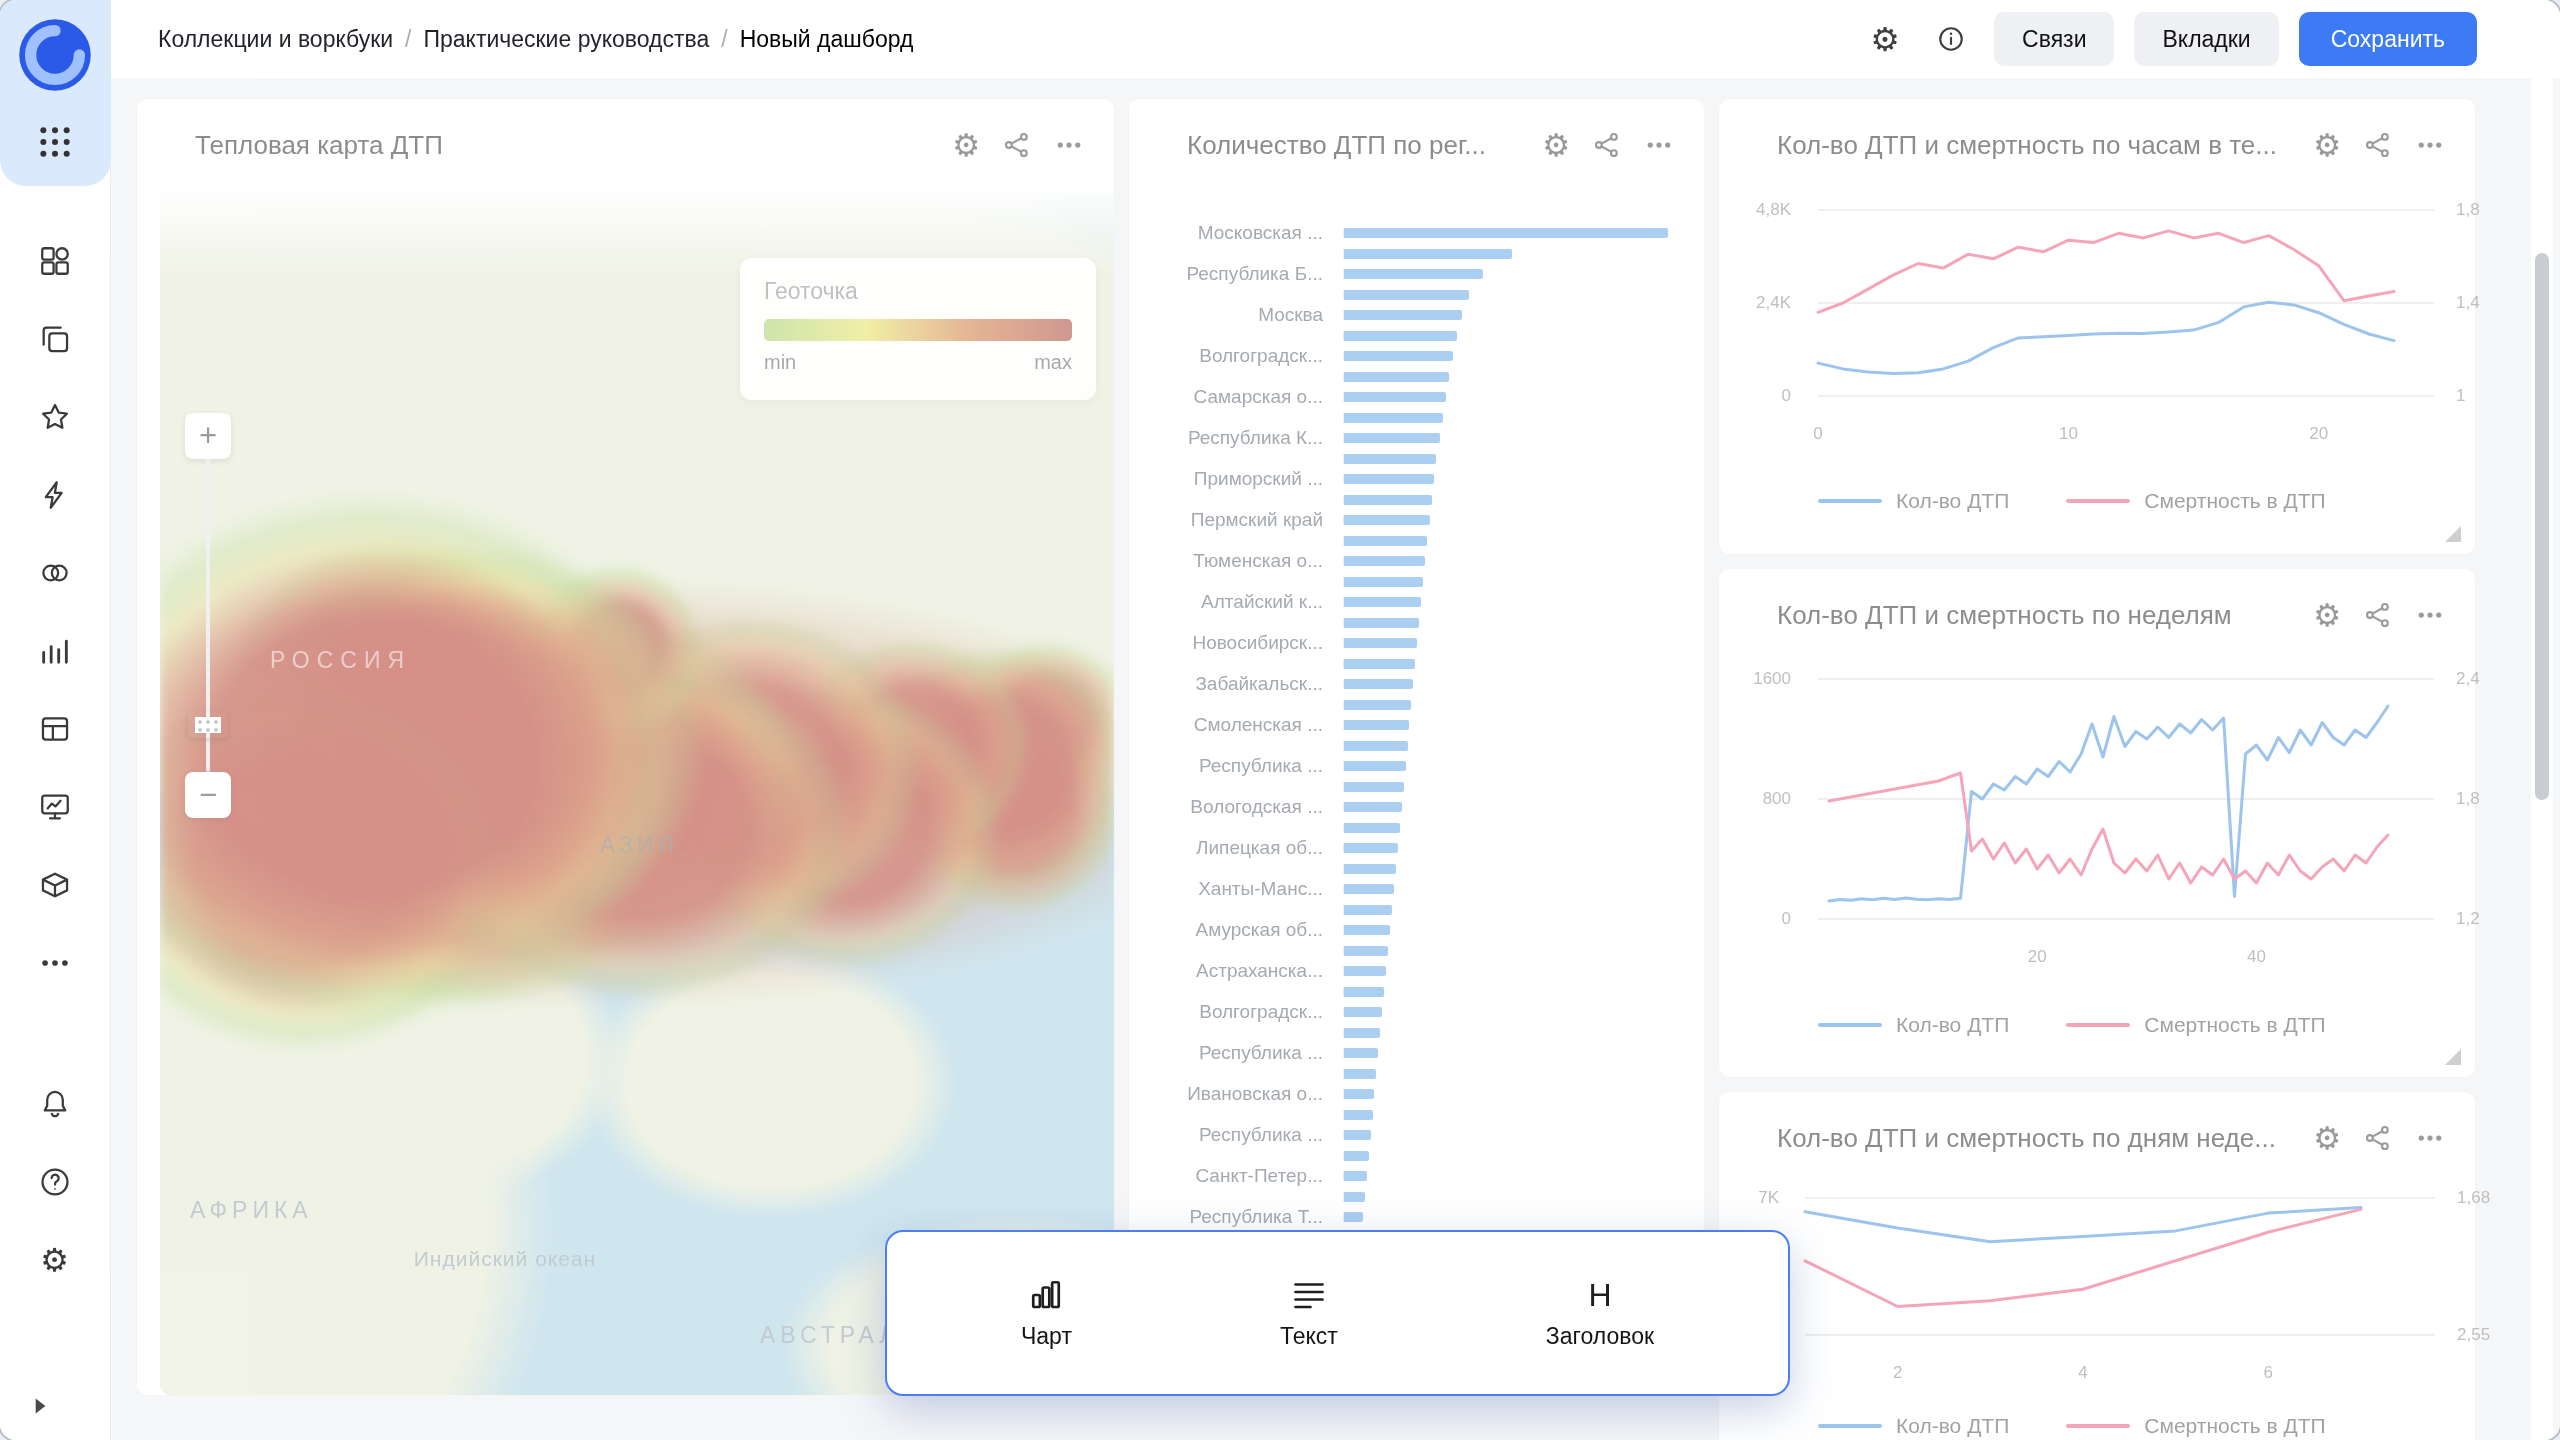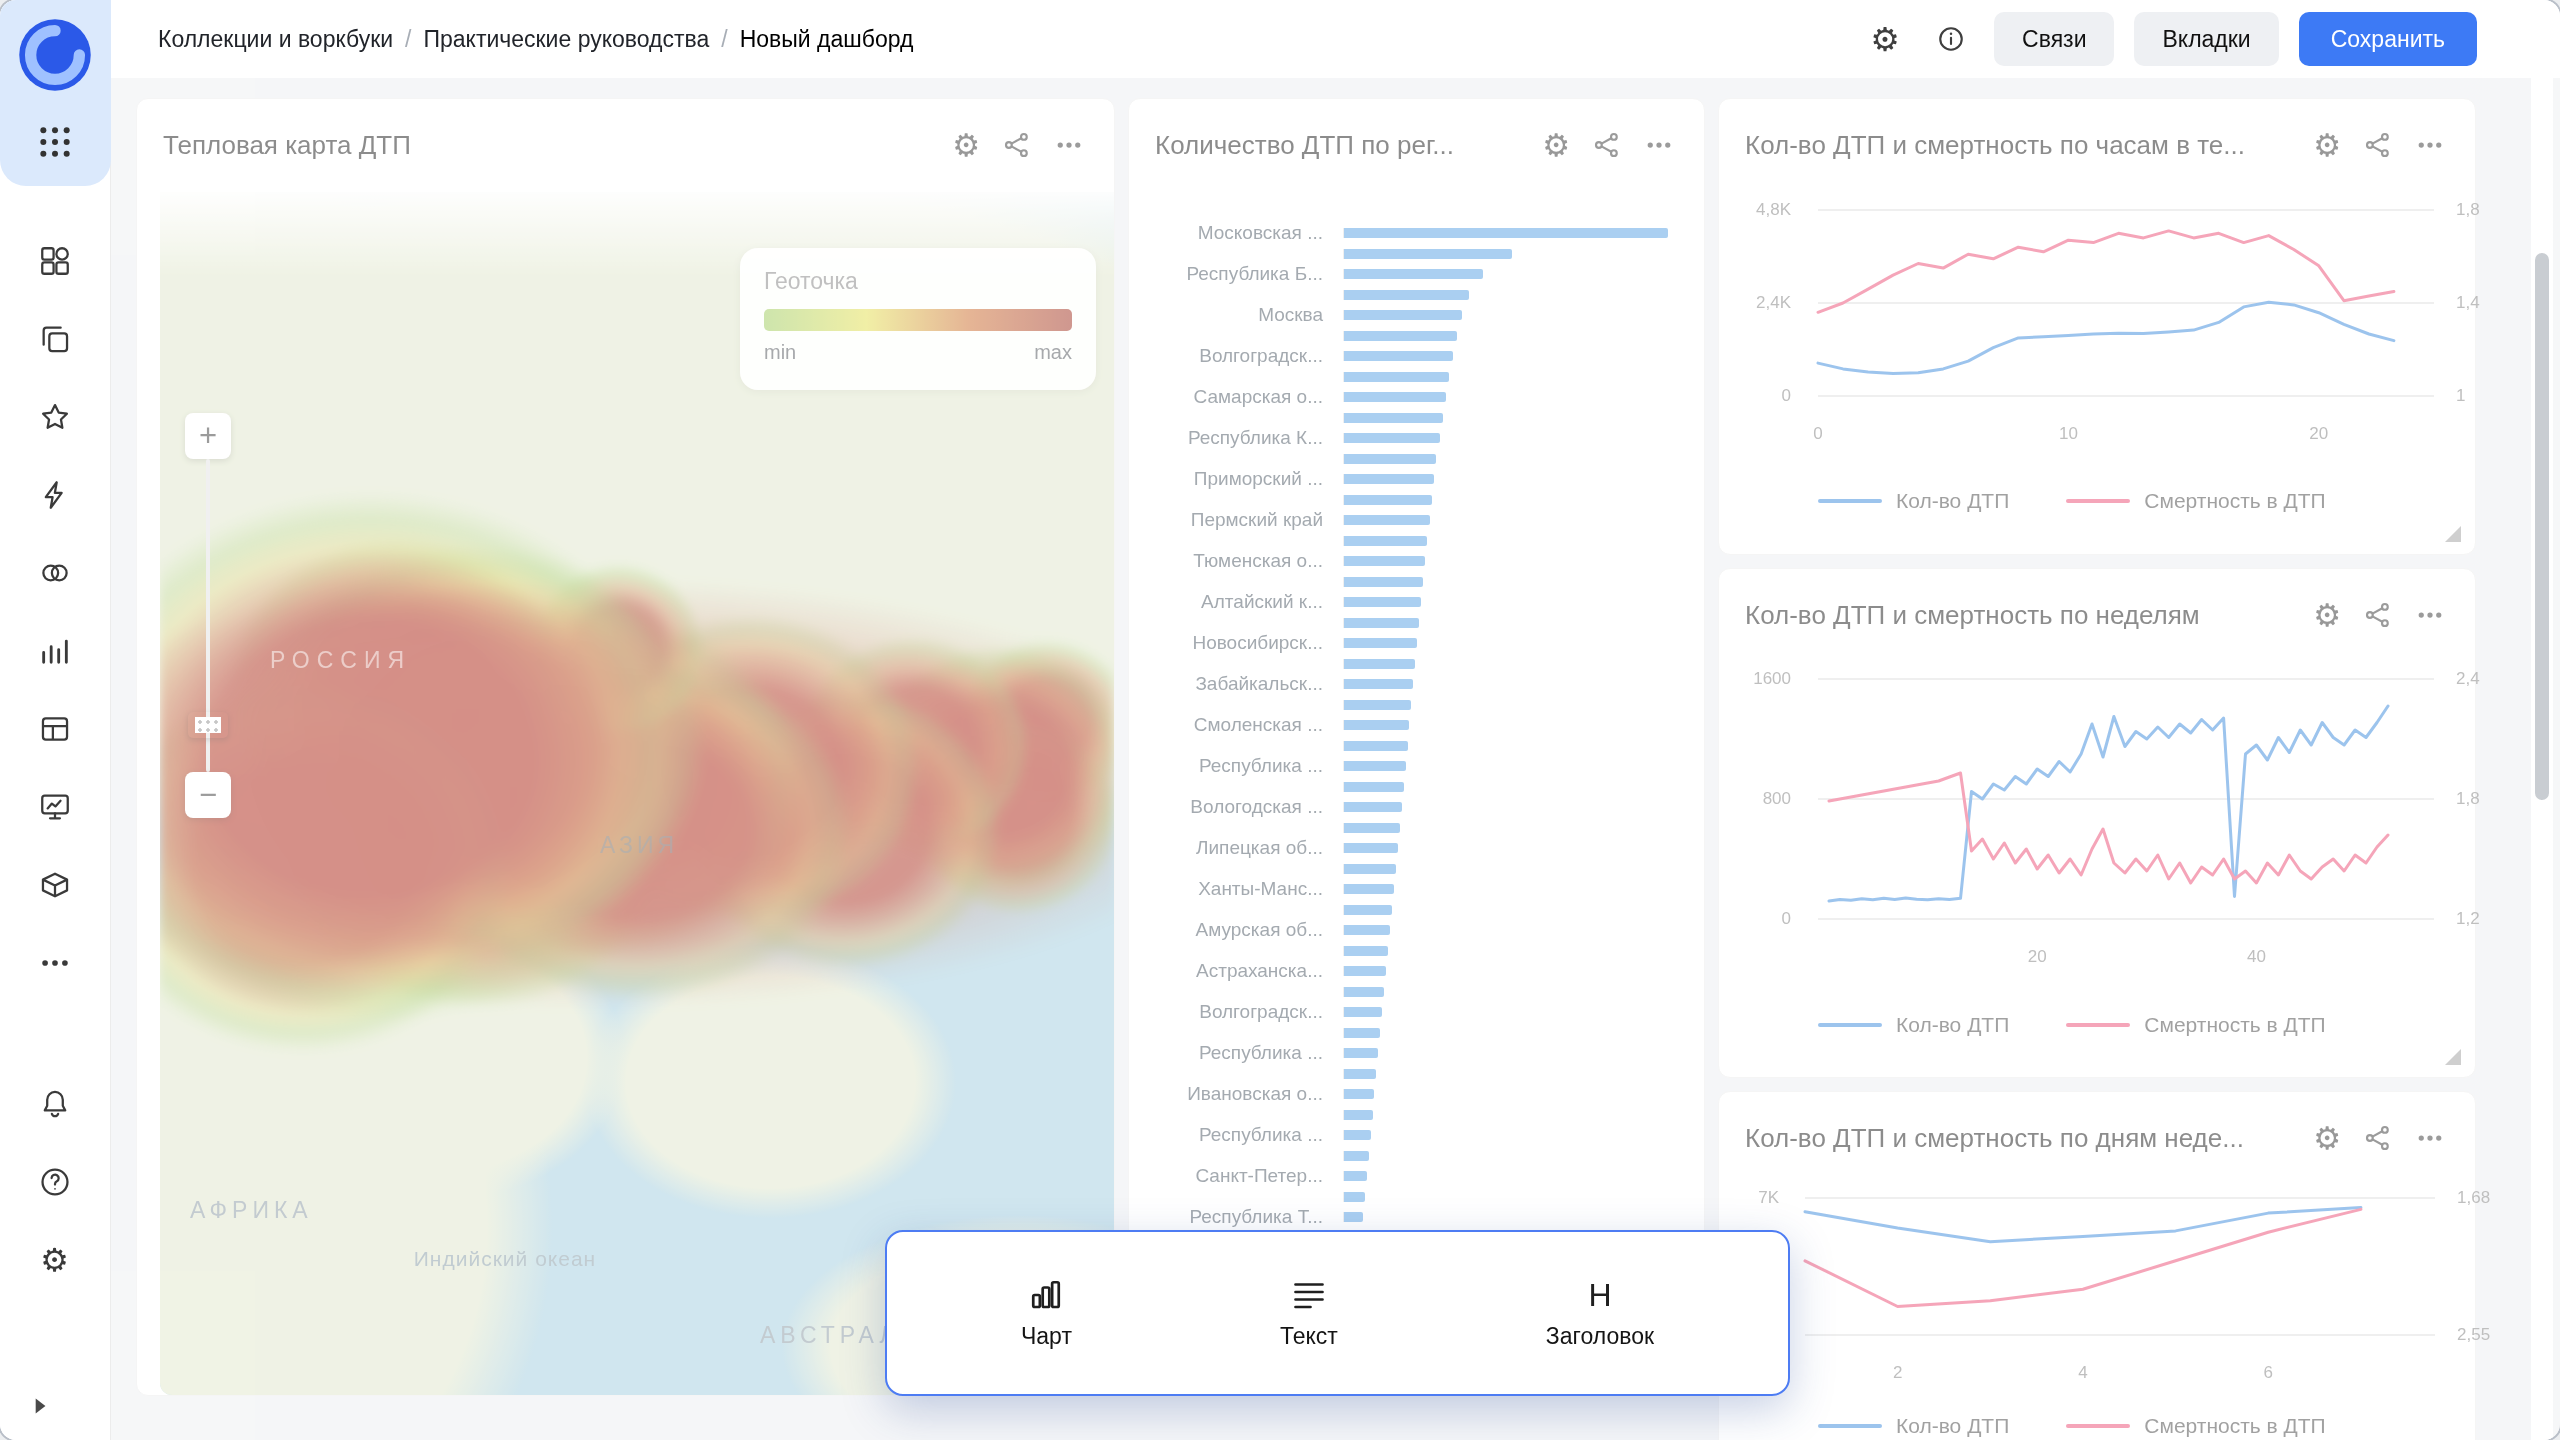--- a/index.html
+++ b/index.html
@@ -30,21 +30,21 @@
   .icon-btn{width:46px;height:46px;display:flex;align-items:center;justify-content:center;border-radius:8px;cursor:pointer;}
   .icon-btn .glyph{font-size:33px;color:#3f3f3f;line-height:1;}
   .btn{height:54px;padding:0 28px;border-radius:10px;background:#eef0f3;color:#111;font-size:23px;
        display:flex;align-items:center;cursor:pointer;border:none;}
   .btn.primary{background:var(--accent,#3d7af5);color:#fff;padding:12px 32px;}
 
   
   .dashboard{position:absolute;left:111px;top:78px;right:0;bottom:0;background:#eef0f3;opacity:.55;overflow:hidden;}
   .widget{position:absolute;background:#fff;border:1px solid #ededed;border-radius:12px;}
   .whead{position:absolute;top:26px;left:26px;right:30px;height:40px;display:flex;align-items:center;z-index:5;}
-  .wtitle{font-size:26px;color:#2f2f2f;white-space:nowrap;overflow:hidden;text-overflow:ellipsis;}
+  .wtitle{font-size:26px;color:#2f2f2f;white-space:nowrap;overflow:hidden;text-overflow:ellipsis;margin-left:32px;}
   .wacts{margin-left:auto;display:flex;align-items:center;gap:22px;flex:none;background:#fff;padding-left:10px;}
   .wacts .glyph{font-size:31px;color:#454545;line-height:1;cursor:pointer;}
   .wacts svg{width:30px;height:30px;cursor:pointer;}
 
   .w-heat{left:25px;top:20px;width:979px;height:1298px;}
   .w-bars{left:1017px;top:20px;width:577px;height:1298px;}
   .w-hours{left:1607px;top:20px;width:758px;height:457px;}
   .w-weeks{left:1607px;top:490px;width:758px;height:510px;}
   .w-days{left:1607px;top:1013px;width:758px;height:470px;}
 
@@ -74,22 +74,22 @@
     radial-gradient(130px 125px at 90% 52%, rgba(173,44,34,.85) 0 40%, rgba(199,115,50,.5) 56%, rgba(148,197,80,.38) 70%, rgba(148,197,80,0) 78%),
     radial-gradient(110px 105px at 93% 44%, rgba(173,44,34,.8) 0 38%, rgba(199,115,50,.5) 56%, rgba(148,197,80,.35) 70%, rgba(148,197,80,0) 78%),
     radial-gradient(220px 190px at 25% 41%, rgba(173,44,34,.85) 0 40%, rgba(199,115,50,.5) 56%, rgba(148,197,80,.38) 70%, rgba(148,197,80,0) 78%),
     radial-gradient(240px 200px at 33% 55%, rgba(173,44,34,.85) 0 40%, rgba(199,115,50,.5) 56%, rgba(148,197,80,.38) 70%, rgba(148,197,80,0) 78%);}
   .map-label{position:absolute;color:#93a1ab;letter-spacing:5px;font-size:23px;z-index:3;}
   .ml-russia{left:110px;top:455px;color:rgba(255,255,255,.55);letter-spacing:7px;}
   .ml-asia{left:440px;top:640px;color:rgba(96,110,120,.6);letter-spacing:4px;}
   .ml-africa{left:30px;top:1005px;}
   .ml-ocean{left:250px;top:1055px;width:190px;text-align:center;letter-spacing:1px;font-size:21px;color:#8fa3ad;}
   .ml-australia{left:600px;top:1130px;}
-  .map-legend{position:absolute;right:18px;top:56px;width:356px;height:142px;background:rgba(255,255,255,.96);
-              border-radius:18px;box-shadow:0 2px 8px rgba(0,0,0,.08);padding:20px 24px;z-index:4;}
+  .map-legend{position:absolute;right:18px;top:66px;width:356px;height:142px;background:rgba(255,255,255,.96);
+              border-radius:12px;box-shadow:0 2px 8px rgba(0,0,0,.08);padding:20px 24px;z-index:4;}
   .map-legend .lt{font-size:23px;color:#8e8e8e;}
   .grad{height:22px;border-radius:5px;margin:14px 0 10px;}
   .minmax{display:flex;justify-content:space-between;font-size:20px;color:#5f6368;}
   .zoom-btn{position:absolute;width:46px;height:46px;background:#fff;border-radius:8px;box-shadow:0 2px 6px rgba(0,0,0,.18);
             display:flex;align-items:center;justify-content:center;font-size:31px;color:#4a4a4a;z-index:4;cursor:pointer;}
   .zplus{left:25px;top:221px;}
   .zminus{left:25px;top:580px;}
   .ztrack{position:absolute;left:46px;top:267px;width:4px;height:313px;background:#e4e4e4;border-radius:2px;z-index:4;}
   .zhandle{position:absolute;left:27px;top:519px;width:42px;height:28px;background:#fff;border-radius:6px;
            box-shadow:0 2px 5px rgba(0,0,0,.18);z-index:5;cursor:grab;

